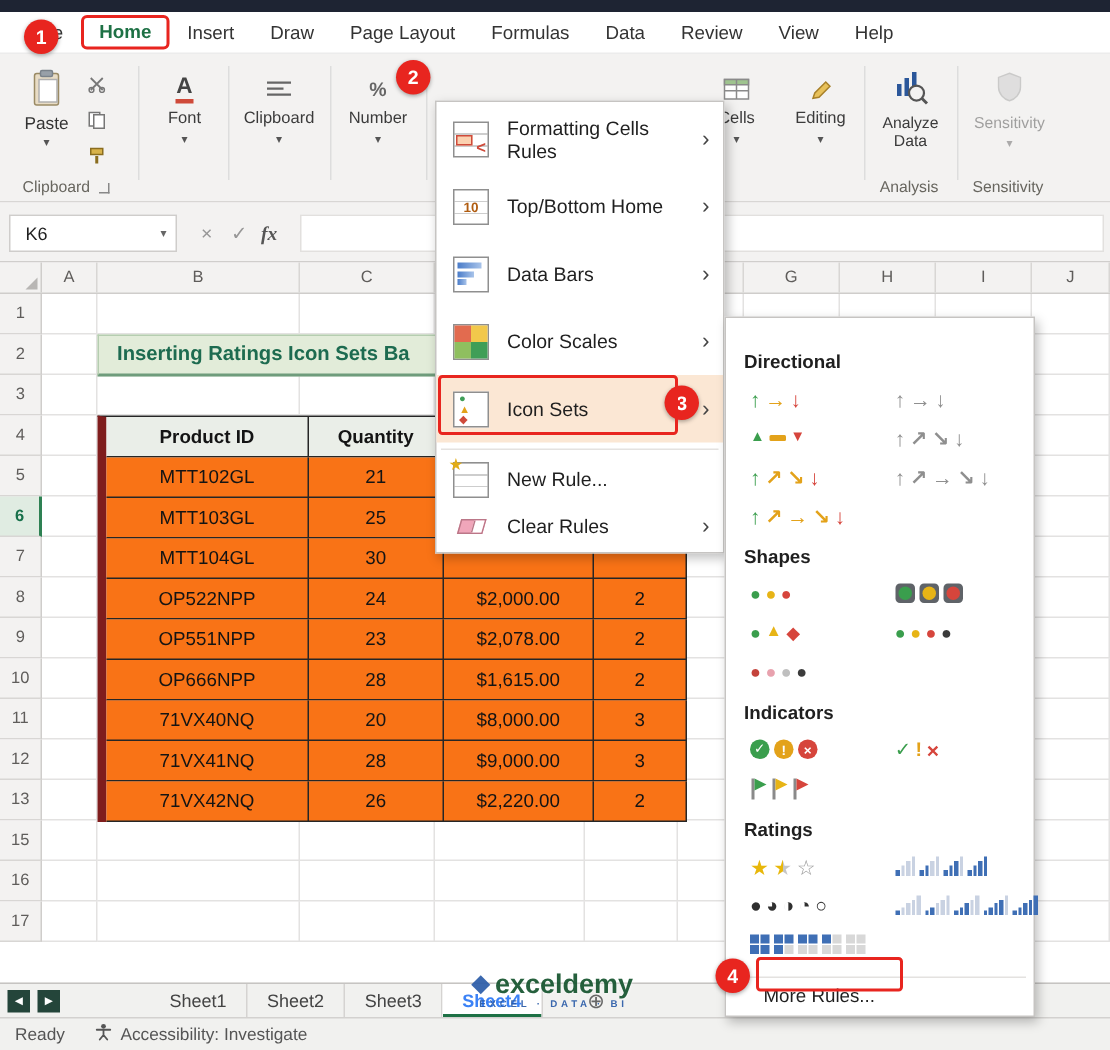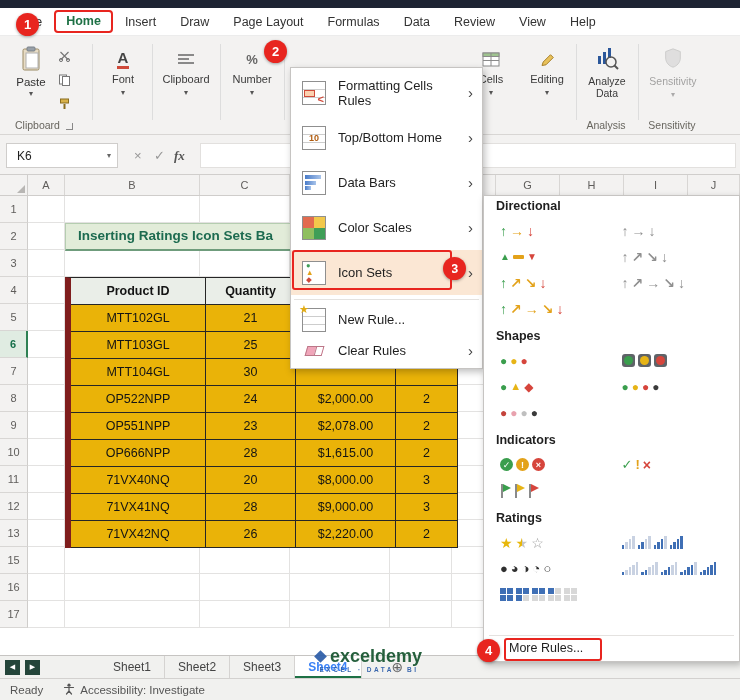--- a/index.html
+++ b/index.html
@@ -40,21 +40,21 @@
 .corner{width:28px;border-right:1px solid #cfcdcb;position:relative}
 .corner:after{content:"";position:absolute;right:2px;bottom:2px;border-style:solid;border-width:0 0 8px 8px;border-color:transparent transparent #b8b6b4 transparent}
 .colh{display:flex;align-items:center;justify-content:center;border-right:1px solid #d8d6d4;height:100%}
 .gridrows{position:absolute;top:196px;left:0;width:100%;height:459px;background:#fff}
 .grow{display:flex;height:27px}
 .rn{width:28px;background:#f3f2f1;border-right:1px solid #cfcdcb;border-bottom:1px solid #d8d6d4;display:flex;align-items:center;justify-content:center;font-size:11px;color:#5f5d5b;flex:0 0 28px}
 .rn.sel{background:#e0ece2;color:#17704a;font-weight:bold;border-right:2px solid #2e8153}
 .gc{border-right:1px solid #e3e2e1;border-bottom:1px solid #e3e2e1;flex:0 0 auto}
 .title-cell{position:absolute;left:65px;top:223px;width:387px;height:28px;background:#e2ecd9;border:1px solid #b5cdb0;border-bottom:2px solid #6f9c7c;color:#1d6b50;font-weight:bold;font-size:13.5px;line-height:24px;padding-left:12px;z-index:2}
 .dtable{position:absolute;left:65px;top:277px;z-index:2;display:grid;grid-template-columns:135px 90px 100px 62px;grid-auto-rows:27px;border-left:6px solid #7f1d1d;border-top:1px solid #262626;background:#fff}
-.dcell{border-right:1px solid #262626;border-bottom:1px solid #262626;display:flex;align-items:center;justify-content:center;font-size:12.5px;color:#141414;background:#eab308}
+.dcell{border-right:1px solid #262626;border-bottom:1px solid #262626;display:flex;align-items:center;justify-content:center;font-size:12.5px;color:#141414;background:#f97316}
 .dcell.th{font-weight:bold;background:#eaeee8}
 
 .tabbar{position:absolute;top:655px;left:0;width:100%;height:23px;background:#f1f1ef;border-top:1px solid #c6c4c2;display:flex;align-items:center;font-size:12px;color:#444;z-index:4}
 .tnav{width:15px;height:15px;background:#24453a;color:#fff;font-size:7px;display:flex;align-items:center;justify-content:center;margin-left:5px}
 .tablist{display:flex;height:100%;margin-left:60px}
 .stab{padding:0 13px;display:flex;align-items:center;border-right:1px solid #d5d3d1;color:#444}
 .stab.active{background:#fff;color:#3b82f6;font-weight:bold;box-shadow:inset 0 -2px 0 #1e7145}
 .addsheet{margin-left:30px;font-size:14px;color:#666}
 .watermark{position:absolute;left:293px;top:647px;width:152px;z-index:6;text-align:center;opacity:.92;pointer-events:none}
 .wm-row{display:flex;align-items:center;justify-content:center;gap:5px}
@@ -80,21 +80,21 @@
 .mg .gearr{position:absolute;right:-3px;bottom:-3px;width:10px;height:10px;border:2px solid #7a7a7a;border-radius:50%;background:#fff}
 .dbars{width:24px;height:24px;border:1px solid #8f8f8f;background:#fff;display:flex;flex-direction:column;justify-content:space-evenly;padding:2px;align-items:flex-start}
 .dbars i{height:4px;background:linear-gradient(to right,#4a7cc9,#a9c4ea);display:block}
 .cscale{width:24px;height:24px;border:1px solid #8f8f8f;display:grid;grid-template-columns:1fr 1fr;grid-auto-rows:1fr}
 .cscale i{display:block}
 .isetsi{width:24px;height:24px;border:1px solid #8f8f8f;background:#fff;display:flex;flex-direction:column;justify-content:space-evenly;padding-left:3px}
 .isetsi b{font-size:7.5px;line-height:7px}
 .eraser{width:17px;height:10px;background:#f0a6ba;border:1px solid #bb7788;transform:skewX(-16deg);position:relative;display:block}
 .eraser:after{content:"";position:absolute;right:0;top:0;bottom:0;width:6px;background:#fff;border-left:1px solid #bb7788}
 
-.flyout{position:absolute;left:483px;top:195px;width:257px;height:467px;background:#fff;border:1px solid #c6c4c2;box-shadow:2px 3px 7px rgba(0,0,0,.25);z-index:11;padding:1px 10px 30px}
+.flyout{position:absolute;left:483px;top:211px;width:207px;height:467px;background:#fff;border:1px solid #c6c4c2;box-shadow:2px 3px 7px rgba(0,0,0,.25);z-index:11;padding:20px 10px 30px}
 .fsec-title{font-size:12.5px;font-weight:bold;color:#1f1f1f;margin:8px 0 5px 2px}
 .fsections>.fsec-title:first-child{margin-top:2px}
 .fgrid{display:grid;grid-template-columns:1fr 1fr;column-gap:8px;row-gap:1px}
 .fset{height:25px;display:flex;align-items:center;gap:3px;padding:0 5px;border:1px solid transparent}
 .fset.empty{visibility:hidden}
 .fmore{position:absolute;left:5px;right:5px;bottom:4px;border-top:1px solid #e4e2e0;padding:5px 0 2px 20px;font-size:12.5px;color:#1f1f1f;background:#fff}
 
 .ig{font-weight:bold;line-height:1}
 .idash{width:11px;height:4px;border-radius:1px;display:inline-block}
 .ibadge{width:13px;height:13px;border-radius:50%;color:#fff;display:inline-flex;align-items:center;justify-content:center;font-size:9px;font-weight:bold;flex:0 0 13px}

